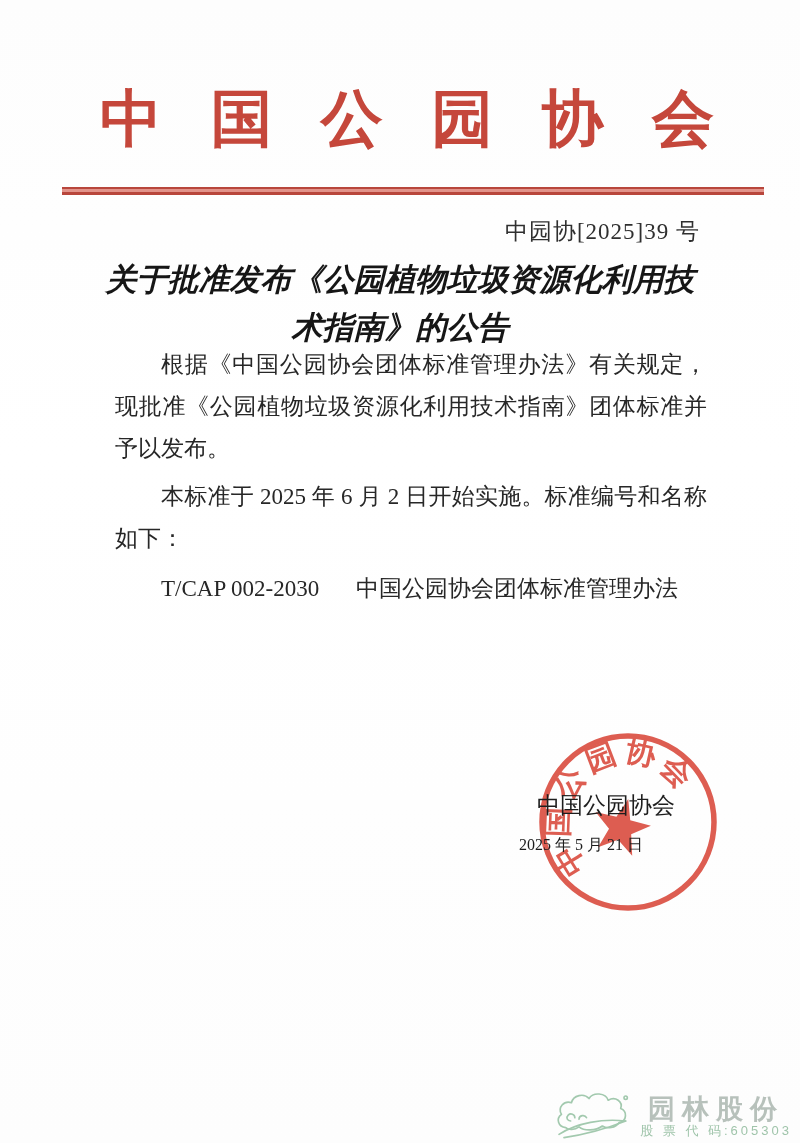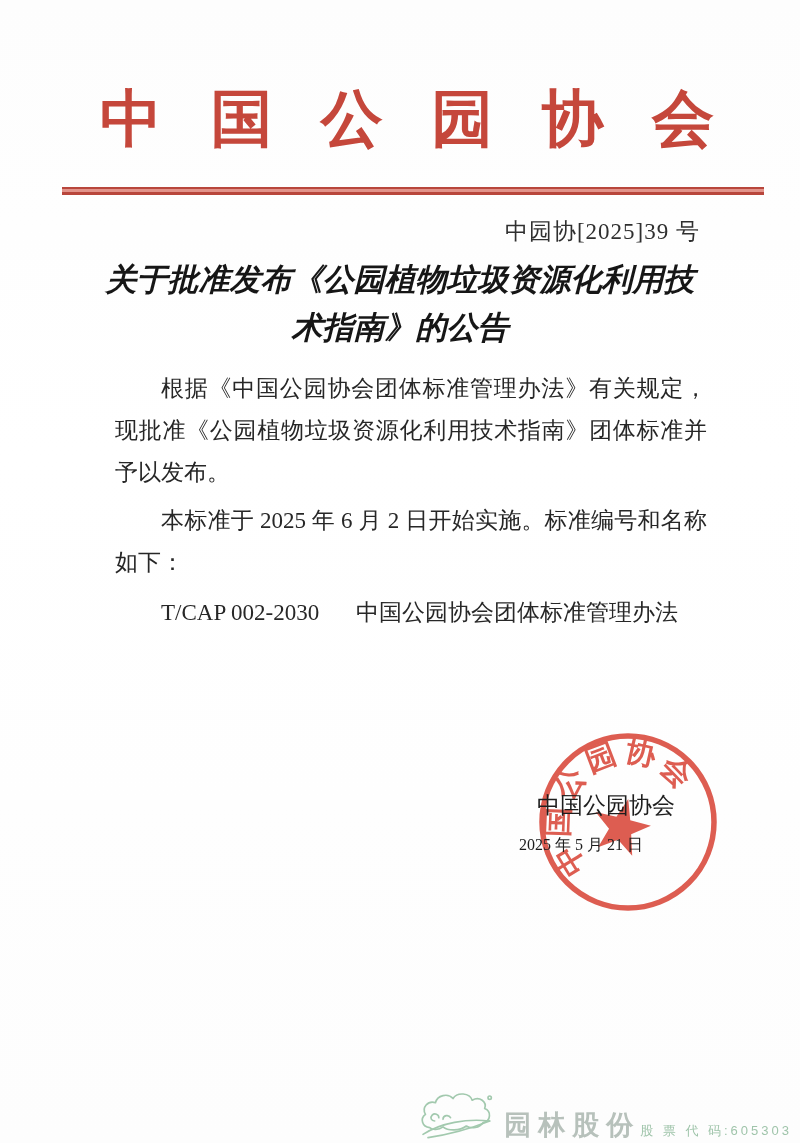--- a/index.html
+++ b/index.html
@@ -70,21 +70,20 @@
   
   .body-text {
     position: absolute;
     left: 115px;
     top: 344px;
     width: 592px;
     font-size: 23px;
     line-height: 42px;
     color: #272727;
     text-align: justify;
-    margin-top: 24px;
   }
   .body-text p {
     margin: 0 0 6px 0;
     text-indent: 2em;
   }
   .standard-line {
     margin-top: 8px;
     text-indent: 2em;
     white-space: nowrap;
   }
@@ -125,21 +124,21 @@
   .watermark {
     position: absolute;
     right: 8px;
     bottom: 2px;
     display: flex;
     align-items: flex-end;
     gap: 6px;
     font-family: "Liberation Sans", "DejaVu Sans", sans-serif;
   }
   .wm-icon { width: 80px; height: 50px; }
-  .wm-text-col { display: flex; flex-direction: row; align-items: flex-end; padding-bottom: 2px; }
+  .wm-text-col { display: flex; flex-direction: column; align-items: center; padding-bottom: 2px; }
   .wm-company {
     font-size: 27px;
     font-weight: bold;
     letter-spacing: 7px;
     color: #b7c1bb;
     line-height: 28px;
   }
   .wm-stock {
     font-size: 13px;
     letter-spacing: 3px;

